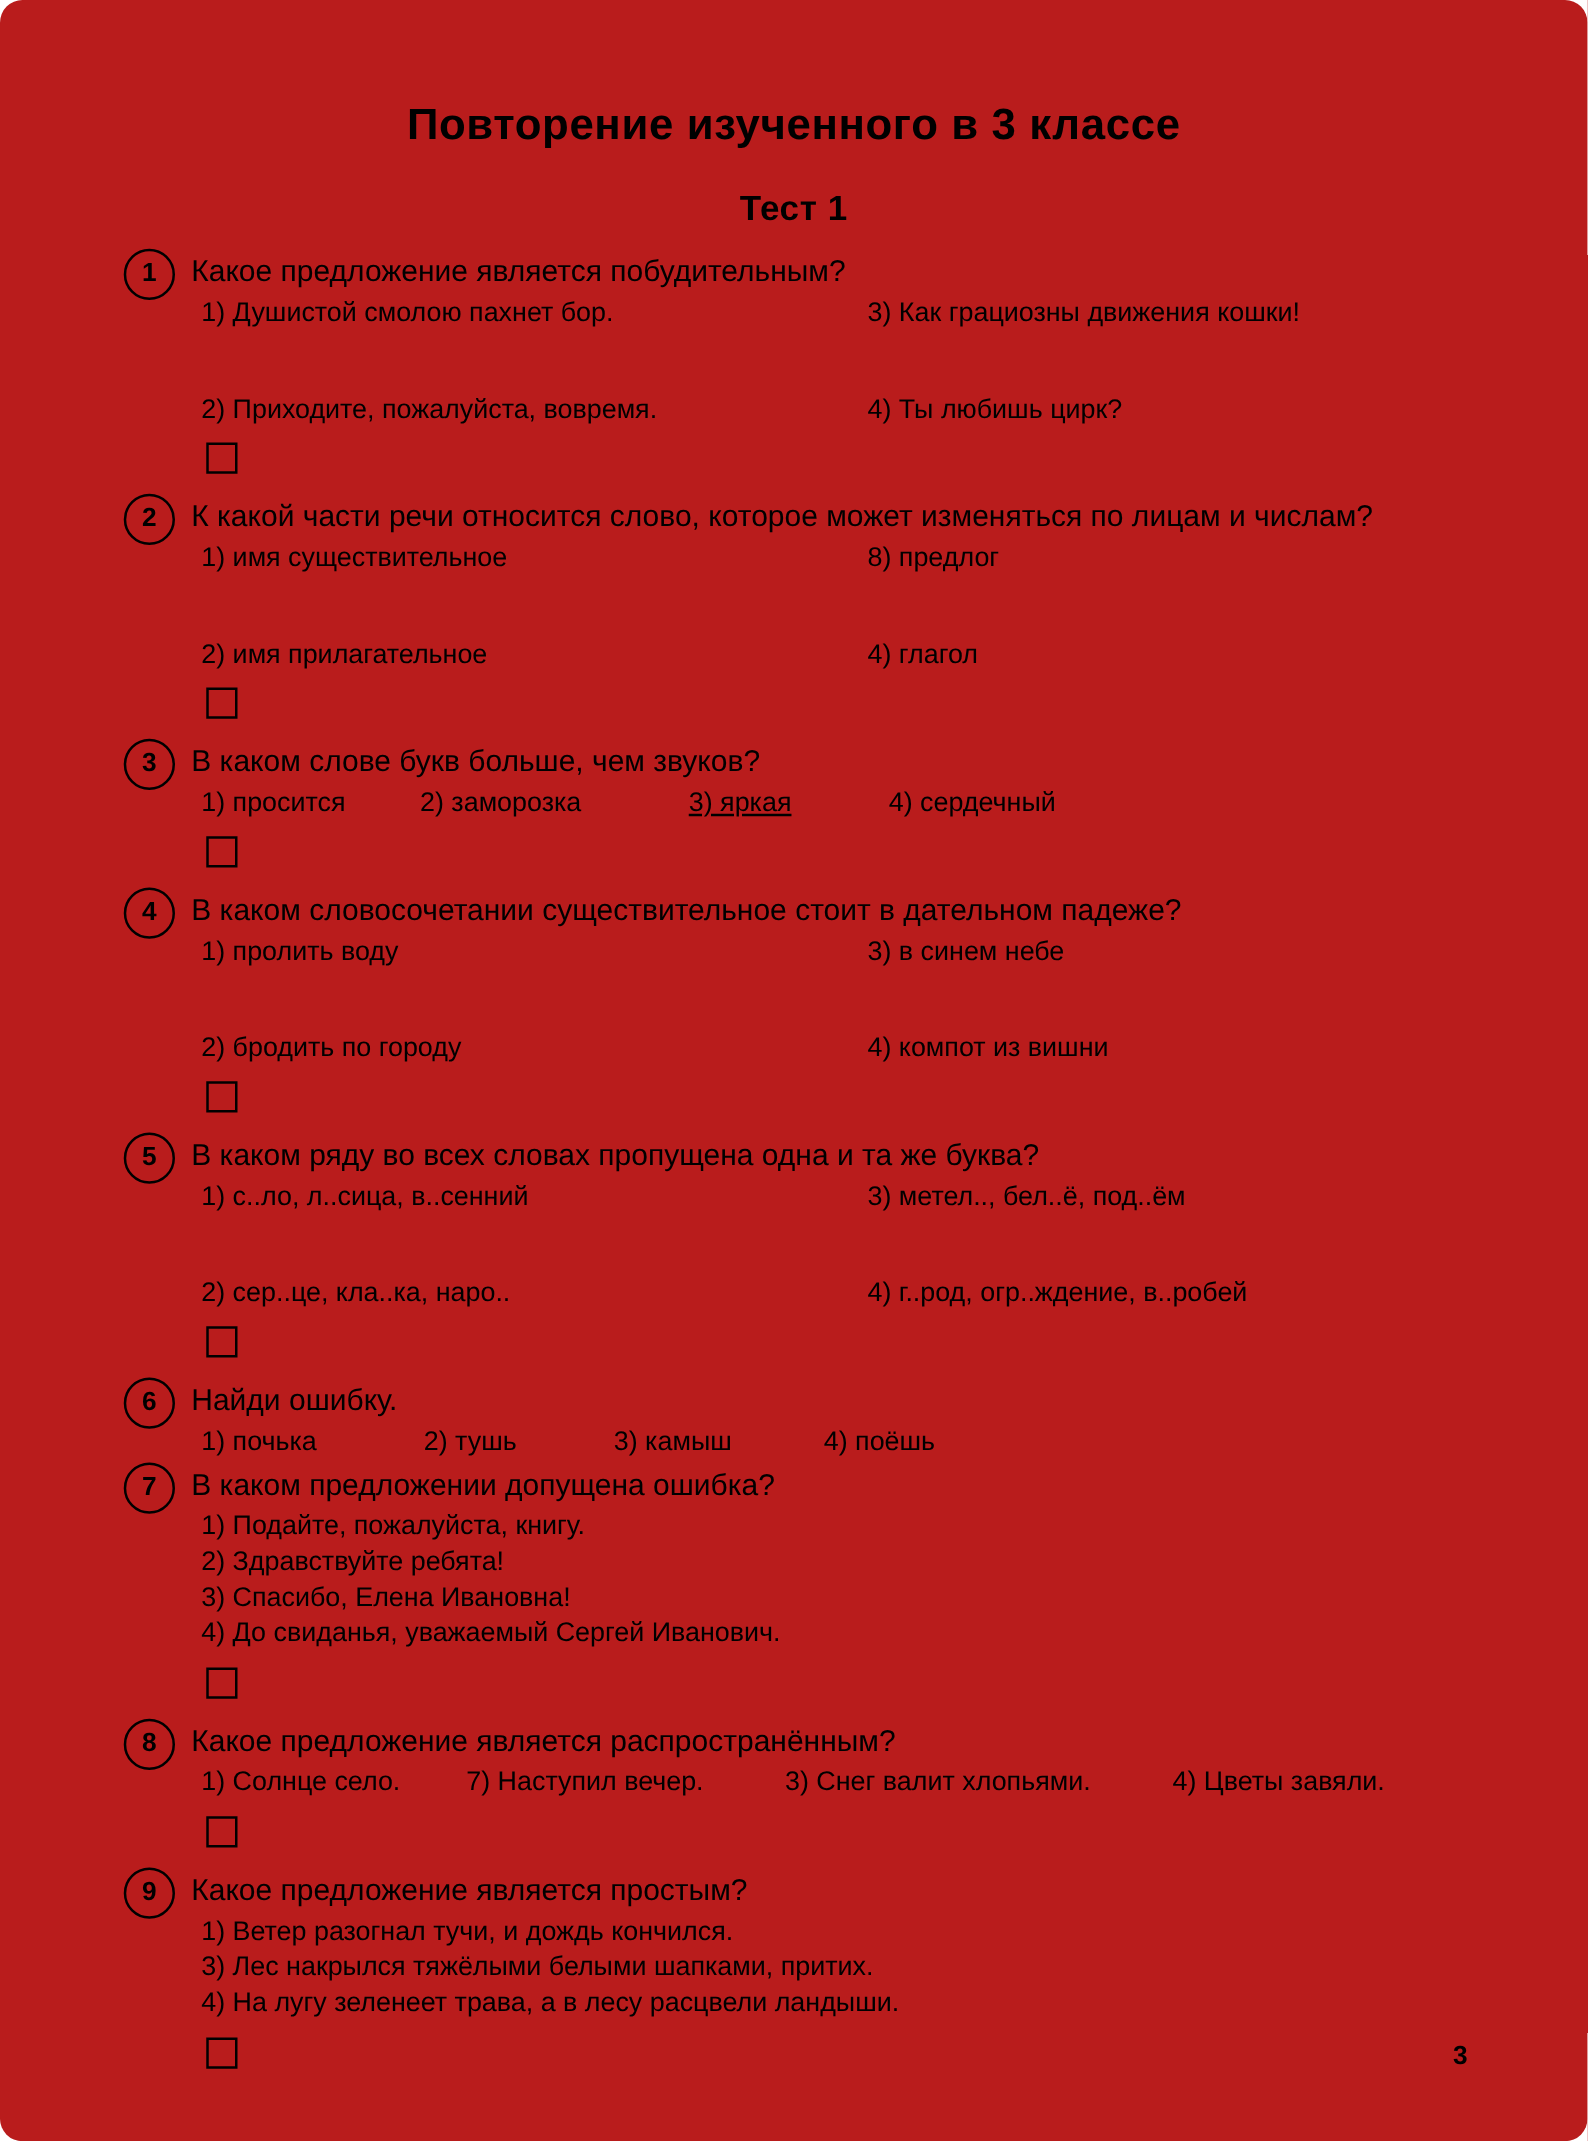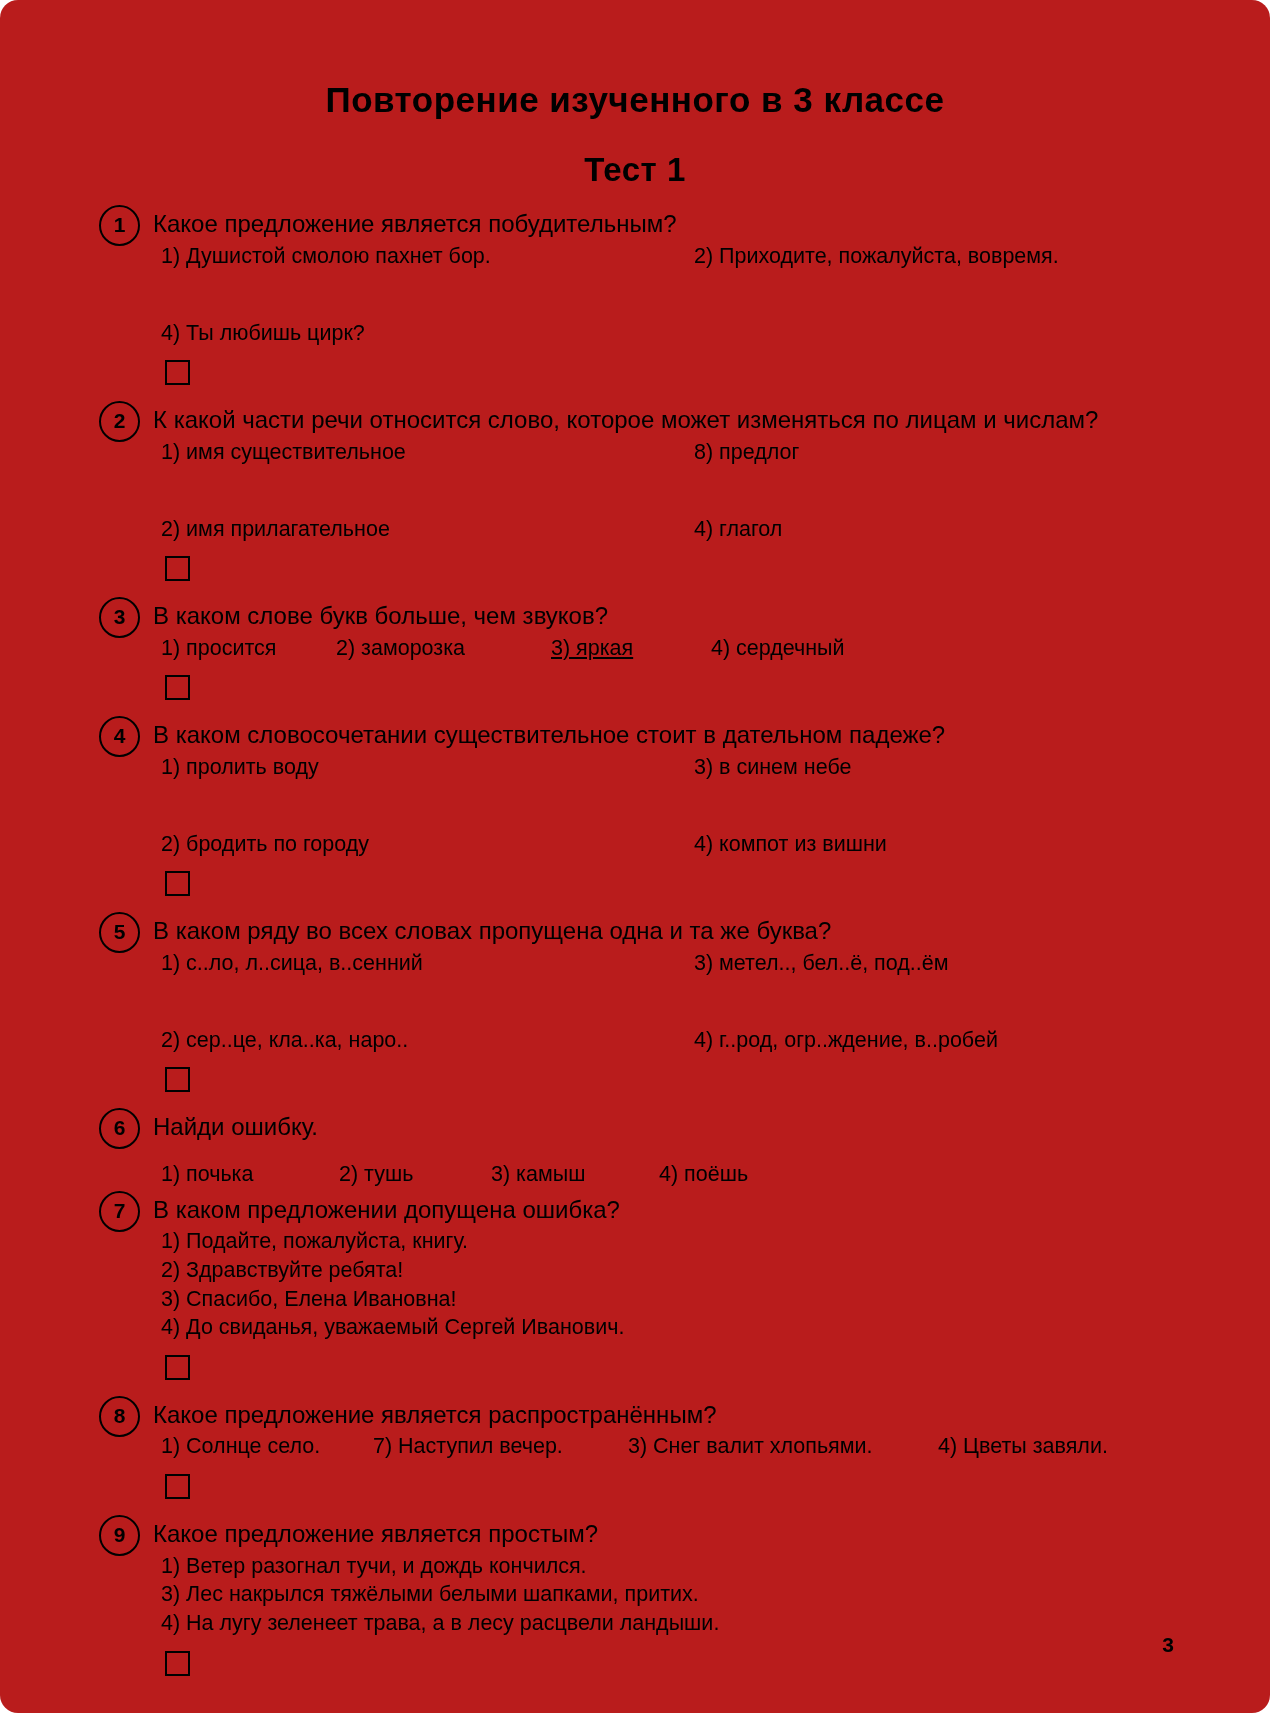--- a/index.html
+++ b/index.html
@@ -33,21 +33,21 @@
   .doc-title {
     text-align: center;
     font-size: 35px;
     font-weight: bold;
     letter-spacing: 0.5px;
     margin: 0 0 10px 0;
     line-height: 1.25;
   }
   .test-title {
     text-align: center;
-    font-size: 33px;
+    font-size: 28px;
     font-weight: bold;
     letter-spacing: 0.5px;
     margin: 28px 0 14px 0;
     line-height: 1.2;
   }
 
   .q-block {
     position: relative;
     padding-left: 57px;
     margin-top: 20px;
@@ -134,20 +134,21 @@
     <h1 class="doc-title">Повторение изученного в 3 классе</h1>
 
     <h2 class="test-title">Тест 1</h2>
 
     <div id="questions-container">
         <div class="q-block">
           <div class="q-num">1</div>
           <p class="q-text">Какое предложение является побудительным?</p>
           <ul class="opts two-col">
             <li>1) Душистой смолою пахнет бор.</li>
+            <li>3) Как грациозны движения кошки!</li>
             <li>2) Приходите, пожалуйста, вовремя.</li>
             <li>4) Ты любишь цирк?</li>
           </ul>
           <div class="answer-box"></div>
         </div>
         <div class="q-block">
           <div class="q-num">2</div>
           <p class="q-text">К какой части речи относится слово, которое может изменяться по лицам и числам?</p>
           <ul class="opts two-col">
             <li>1) имя существительное</li>
@@ -181,21 +182,21 @@
             <li>1) с..ло, л..сица, в..сенний</li>
             <li>3) метел.., бел..ё, под..ём</li>
             <li>2) сер..це, кла..ка, наро..</li>
             <li>4) г..род, огр..ждение, в..робей</li>
           </ul>
           <div class="answer-box"></div>
         </div>
         <div class="q-block">
           <div class="q-num">6</div>
           <p class="q-text">Найди ошибку.</p>
-          <ul class="opts inline-row"><li style="width: 178px;">1) почька</li><li style="width: 152px; margin-top: 15px;">2) тушь</li><li style="width: 168px;">3) камыш</li><li>4) поёшь</li></ul>
+          <ul class="opts inline-row"><li style="width: 178px;">1) почька</li><li style="width: 152px;">2) тушь</li><li style="width: 168px;">3) камыш</li><li>4) поёшь</li></ul>
         </div>
         <div class="q-block tight">
           <div class="q-num">7</div>
           <p class="q-text">В каком предложении допущена ошибка?</p>
           <ul class="opts stacked">
             <li>1) Подайте, пожалуйста, книгу.</li>
             <li>2) Здравствуйте ребята!</li>
             <li>3) Спасибо, Елена Ивановна!</li>
             <li>4) До свиданья, уважаемый Сергей Иванович.</li>
           </ul>

